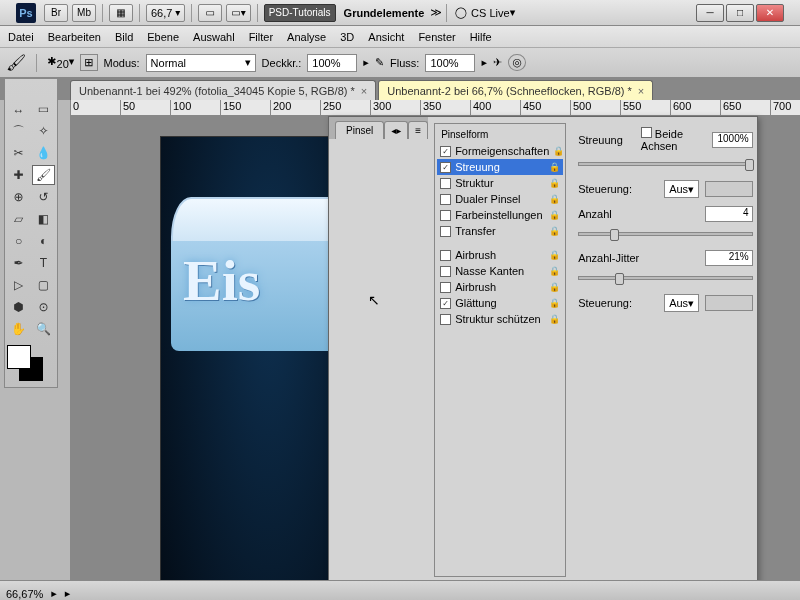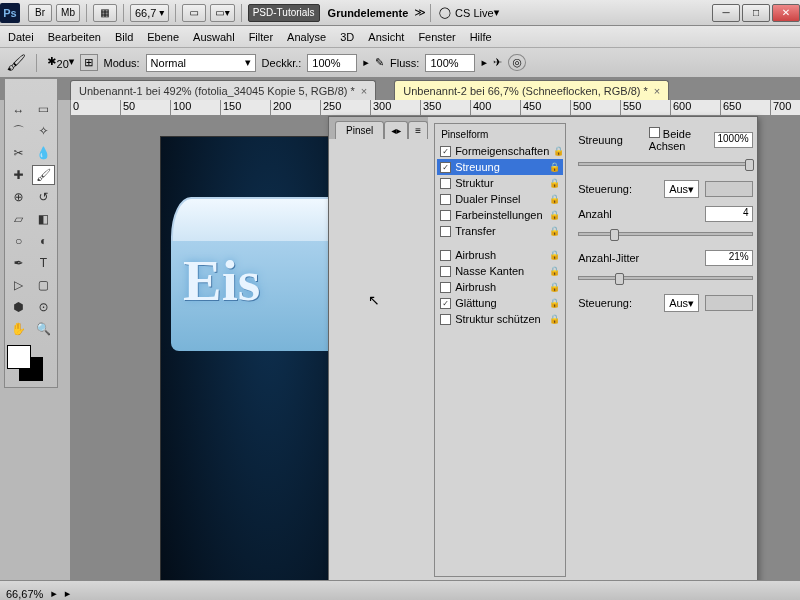--- a/index.html
+++ b/index.html
@@ -1,29 +1,29 @@
 <!DOCTYPE html>
 <html><head>
 <meta charset="utf-8">
 <style>
 * { box-sizing: border-box; margin: 0; padding: 0; font-family: "Segoe UI", Tahoma, sans-serif; font-size: 11px; }
 body { background: #b8b8b8; width: 800px; height: 600px; overflow: hidden; position: relative; }
-.titlebar { height: 26px; background: linear-gradient(#e8e8e8,#d0d0d0); display: flex; align-items: center; padding: 0 0; border-bottom: 1px solid #888; }
+.titlebar { height: 26px; background: linear-gradient(#e8e8e8,#d0d0d0); display: flex; align-items: center; padding: 0 16px; border-bottom: 1px solid #888; }
 .ps-icon { width: 20px; height: 20px; background: #0a1a3a; color: #7ab4e8; display: flex; align-items: center; justify-content: center; font-weight: bold; border-radius: 2px; margin-right: 6px; }
 .tb-btn { min-width: 24px; height: 18px; border: 1px solid #888; background: linear-gradient(#f0f0f0,#d8d8d8); margin: 0 2px; display: inline-flex; align-items: center; justify-content: center; padding: 0 4px; font-size: 10px; border-radius: 2px; }
 .tb-sep { width: 1px; height: 18px; background: #999; margin: 0 4px; }
 .win-btns { margin-left: auto; display: flex; gap: 2px; }
 .win-btn { width: 28px; height: 18px; border: 1px solid #666; background: linear-gradient(#f0f0f0,#d0d0d0); display: flex; align-items: center; justify-content: center; border-radius: 2px; font-size: 10px; }
 .win-close { background: linear-gradient(#e88,#c44); color: #fff; }
 .menubar { height: 22px; background: linear-gradient(#e8e8e8,#d8d8d8); display: flex; align-items: center; padding: 0 8px; gap: 14px; border-bottom: 1px solid #aaa; }
 .menubar span { cursor: default; }
 .optbar { height: 30px; background: linear-gradient(#d8d8d8,#c8c8c8); display: flex; align-items: center; padding: 0 6px; gap: 6px; border-bottom: 1px solid #888; }
 .opt-field { height: 18px; border: 1px solid #888; background: #fff; padding: 0 4px; display: inline-flex; align-items: center; min-width: 50px; }
 .opt-label { font-size: 11px; }
-.tabs { height: 22px; background: #888; display: flex; align-items: flex-end; padding-left: 70px; gap: 18px; }
+.tabs { height: 22px; background: #888; display: flex; align-items: flex-end; padding-left: 70px; gap: 2px; }
 .tab { height: 20px; background: #fef9c3; border: 1px solid #666; border-bottom: none; padding: 2px 8px; display: flex; align-items: center; font-size: 10px; color: #333; border-radius: 3px 3px 0 0; }
 .tab.active { background: #ddd; }
 .tab .x { margin-left: 6px; color: #666; }
 .ruler-h { position: absolute; top: 100px; left: 70px; right: 0; height: 16px; background: #e8e8e8; border-bottom: 1px solid #888; display: flex; overflow: hidden; font-size: 9px; }
 .ruler-h div { width: 50px; border-left: 1px solid #888; padding-left: 2px; flex-shrink: 0; }
 .toolbox { position: absolute; top: 78px; left: 4px; width: 54px; background: linear-gradient(#d0d0d0,#c0c0c0); border: 1px solid #888; padding: 20px 2px 2px; display: flex; flex-wrap: wrap; gap: 2px; }
 .tool { width: 23px; height: 20px; border: 1px solid transparent; display: flex; align-items: center; justify-content: center; font-size: 12px; color: #333; }
 .tool.sel { background: #fff; border: 1px solid #666; }
 .swatch { width: 46px; height: 40px; position: relative; margin-top: 4px; }
 .swatch .fg { width: 24px; height: 24px; background: #fff; border: 1px solid #000; position: absolute; top: 0; left: 0; }
@@ -263,21 +263,21 @@
               <span class="bp-chk"></span>
               <span>Struktur schützen</span>
               <span class="bp-lock">🔒</span>
             </div>
           </div>
       </div>
     </div>
     <div class="bp-right">
       <div class="bp-row">
         <span>Streuung</span>
-        <span style="margin-left:20px"><span class="bp-chk"></span> <span>Beide Achsen</span></span>
+        <span style="margin-left:12px"><span class="bp-chk"></span> <span>Beide Achsen</span></span>
         <span class="bp-val">1000%</span>
       </div>
       <div class="bp-slider">
           <div class="thumb" style="left:96%"></div>
         </div>
       <div class="bp-row">
         <label>Steuerung:</label>
         <div class="bp-select">
             <span>Aus</span>
             <span>▾</span>

